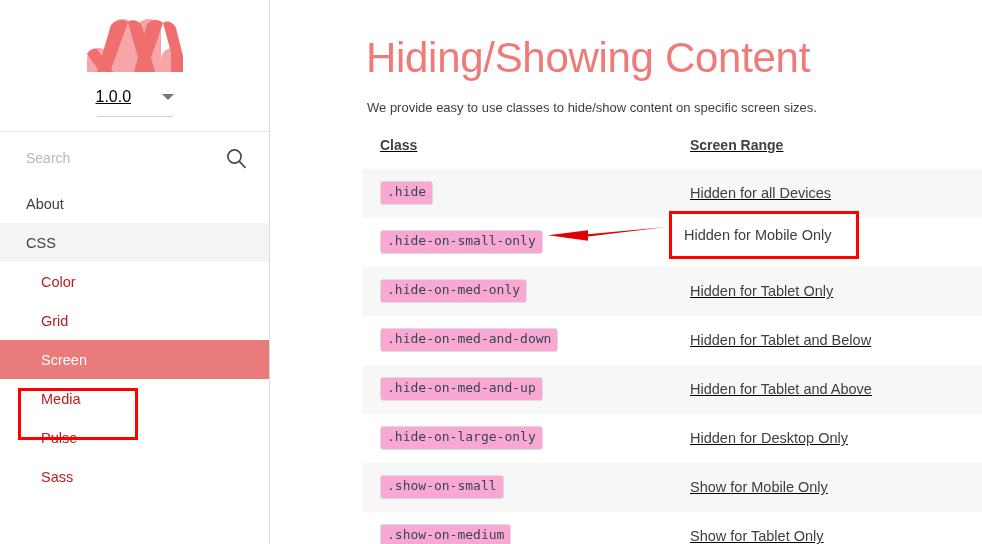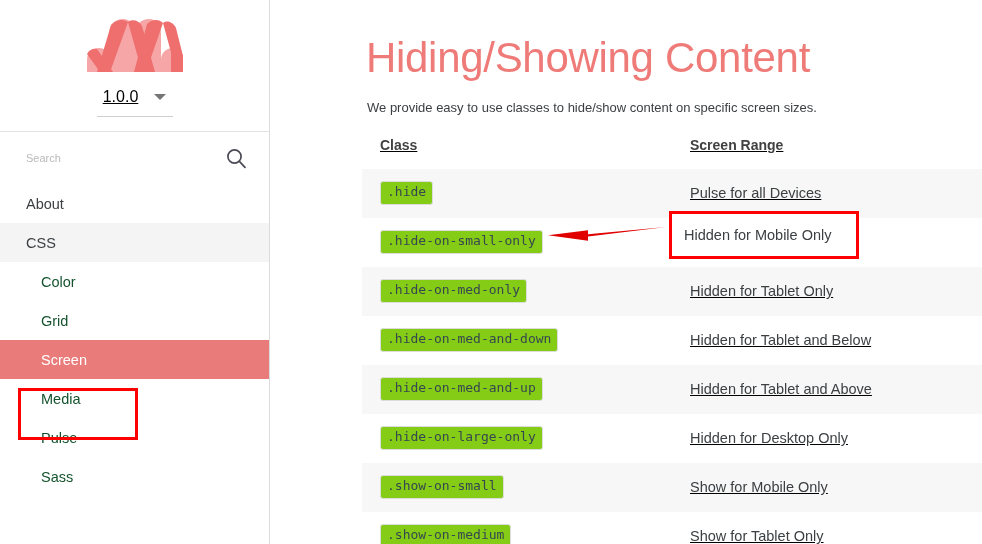--- a/index.html
+++ b/index.html
@@ -27,21 +27,21 @@
     display: flex; align-items: center; justify-content: center;
     padding-top: 6px;
   }
   .logo-svg { display: block; }
 
   .version-wrap {
     display: flex; flex-direction: column; align-items: center;
     margin-top: 2px;
   }
   .version-row {
-    display: flex; align-items: center; justify-content: center;
+    display: flex; align-items: center; justify-content: space-between;
     gap: 16px;
     width: 78px;
     text-decoration: underline;
   }
   .caret {
     width: 0; height: 0;
     border-left: 6px solid transparent;
     border-right: 6px solid transparent;
     border-top: 6px solid #757575;
   }
@@ -56,40 +56,40 @@
   }
 
   .search-row {
     position: relative;
     height: 52px;
     display: flex; align-items: center;
     padding: 0 22px 0 26px;
   }
   .search-input {
     border: none; outline: none;
-    font-size: 11px;
+    font-size: 14px;
     color: #444;
     background: transparent;
     flex: 1;
     font-family: "Liberation Sans", sans-serif;
   }
   .search-input::placeholder { color: #b9b9b9; }
   .search-icon { flex: 0 0 auto; display: block; }
 
   .nav-list { list-style: none; }
   .nav-item {
     display: flex; align-items: center;
     height: 39px;
     padding-left: 26px;
     font-size: 14.5px;
     color: #3c4043;
     cursor: pointer;
     white-space: nowrap;
   }
-  .nav-item.sub { padding-left: 41px; color: #14532d; }
+  .nav-item.sub { padding-left: 41px; color: #b91c1c; }
   .nav-item.section-active { background: #f4f4f4; text-align: right; }
   .nav-item.page-active { background: #ea7b7b; color: #ffffff; }
 
   
   #main {
     position: absolute; left: 270px; top: 0;
     width: 712px; height: 544px;
     padding: 0;
     overflow: hidden;
   }
@@ -117,21 +117,21 @@
     padding: 0 0 16px 18px;
   }
   th.col-class { width: 310px; }
   td { height: 49px; vertical-align: middle; padding-left: 18px; }
   tr.stripe td { background: #f7f7f7; }
   .code-chip {
     display: inline-block;
     font-family: "DejaVu Sans Mono", monospace;
     font-size: 13px;
     color: #37474f;
-    background: #84cc16;
+    background: #f9a8d4;
     border: 1px solid #dcdcdc;
     border-radius: 3px;
     padding: 3px 6px 4px 6px;
     line-height: 1.1;
     white-space: nowrap;
   }
   .range-text { font-size: 14.5px; color: #3c4043; white-space: nowrap; }
 
   
   .anno-box {
@@ -232,21 +232,21 @@
       <table>
         <thead>
           <tr>
             <th class="col-class">Class</th>
             <th>Screen Range</th>
           </tr>
         </thead>
         <tbody>
           <tr class="stripe">
             <td><span class="code-chip">.hide</span></td>
-            <td><span class="range-text">Pulse for all Devices</span></td>
+            <td><span class="range-text">Hidden for all Devices</span></td>
           </tr>
           <tr>
             <td><span class="code-chip">.hide-on-small-only</span></td>
             <td><span class="range-text">Hidden for Mobile Only</span></td>
           </tr>
           <tr class="stripe">
             <td><span class="code-chip">.hide-on-med-only</span></td>
             <td><span class="range-text">Hidden for Tablet Only</span></td>
           </tr>
           <tr>

